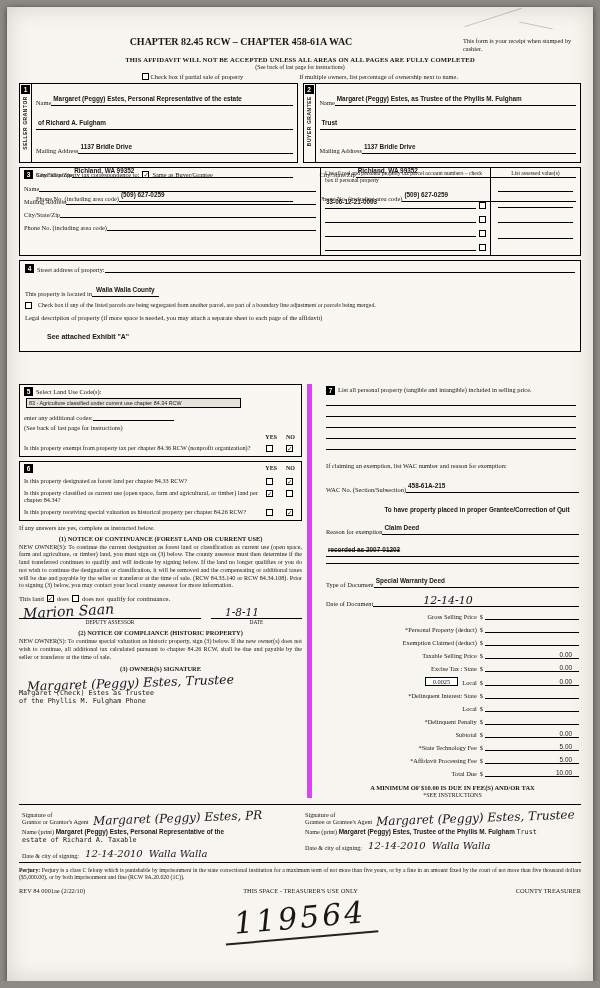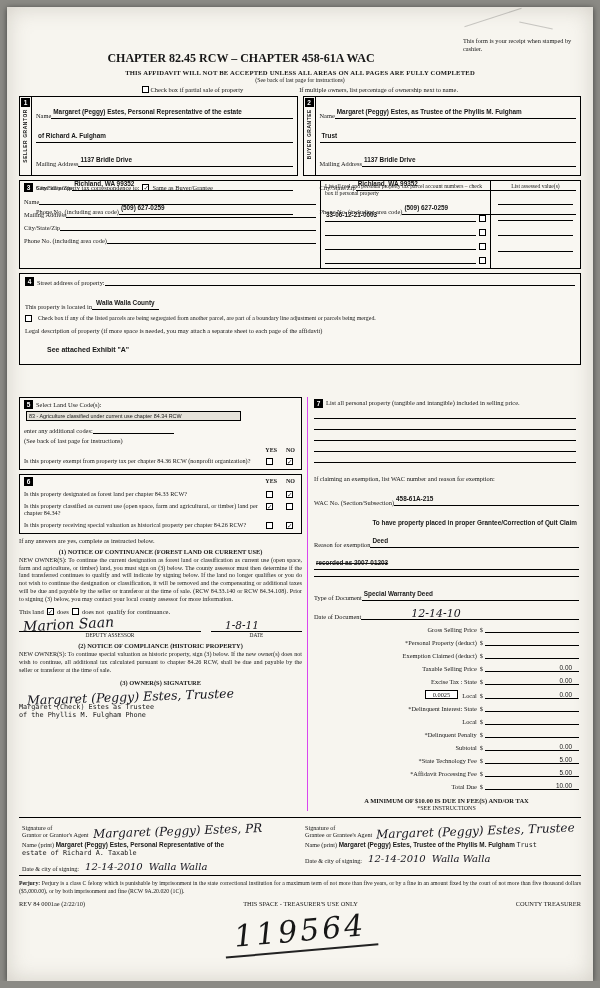--- a/index.html
+++ b/index.html
@@ -18,21 +18,21 @@
   .logorow{display:flex;align-items:center;gap:3px}
   .logotxt{line-height:1}
   .logo-dept{font-size:6px}
   .logo-word{font-size:13px;font-weight:bold;font-style:italic;font-family:"Liberation Serif",serif}
   .logo-sub{font-size:4.5px;letter-spacing:.5px}
   .typeprint{display:flex;align-items:center;gap:3px;margin-top:2px}
   .blackmark{width:7px;height:7px;background:#000;flex:none}
   .typeprint span{font-size:6px;font-weight:bold;letter-spacing:.3px}
   .hc{flex:1;text-align:center;padding-top:3px}
   .title{font-size:11.5px;font-weight:bold;letter-spacing:.2px}
-  .chapter{font-size:12px;font-weight:bold;margin-top:15px}
+  .chapter{font-size:10px;font-weight:bold;margin-top:0}
   .hr-note{width:118px;font-size:6.3px;padding-top:4px;line-height:1.25}
   .warn{text-align:center;font-size:6.6px;font-weight:bold;margin-top:3px;letter-spacing:.2px}
   .seeback{text-align:center;font-size:5.8px;margin-top:1px}
   .subnotes{display:flex;justify-content:center;gap:56px;font-size:6.3px;margin-top:3px;align-items:center}
   
   .badge{display:inline-flex;width:9px;height:9px;background:#000;color:#fff;font-size:6.5px;font-weight:bold;
          align-items:center;justify-content:center;flex:none;font-family:"Liberation Sans",sans-serif}
   .cbx{display:inline-block;width:7px;height:7px;border:1px solid #000;background:#fff;font-size:6.5px;
        line-height:6px;text-align:center;vertical-align:-1px;font-family:"DejaVu Sans",sans-serif;flex:none}
   .lab{font-size:6.4px}
@@ -57,21 +57,21 @@
   .prow{display:flex;align-items:flex-end;gap:3px;margin-top:6px}
   .prow .pline{flex:1;border-bottom:1px solid #000;min-height:8px;padding:0 1px}
   .aline{border-bottom:1px solid #000;height:9px;margin:6.5px 3px 0}
   
   .s4{border:1px solid #000;margin-top:4px;padding:2px 5px 8px;background:#f9f7f2}
   .s4 .tiny{font-size:5.9px}
   .indent{margin-left:22px;margin-top:4px}
   .gap{height:32px}
   
   .twocol{display:grid;grid-template-columns:288px 1fr}
-  .rcol{border-left:1px solid #d946ef;padding:2px 2px 0 6px}
+  .rcol{border-left:5px solid #d946ef;padding:2px 2px 0 14px}
   .lcol{padding-right:5px}
   .s5box,.s6box{border:1px solid #000;padding:2px 4px 4px;background:#f9f7f2}
   .s6box{margin-top:4px}
   .codebox{border:1px solid #000;background:#e6e3da;font-size:5.4px;padding:1px 2px;margin:2px 0 0 2px;width:215px;font-family:"Liberation Sans",sans-serif}
   .yn{display:flex;justify-content:flex-end;gap:9px;font-size:6px;font-weight:bold;margin-top:3px;padding-right:2px}
   .qrow{display:flex;align-items:flex-start;gap:6px;margin-top:4px}
   .qtxt{flex:1;font-size:6.2px;line-height:1.2}
   .qboxes{display:flex;gap:13px;padding-right:4px;padding-top:1px}
   .ctrbold{text-align:center;font-weight:bold;font-size:6.4px;margin-top:4px}
   .para{font-size:6.15px;line-height:1.26;text-align:justify;margin-top:2px}

